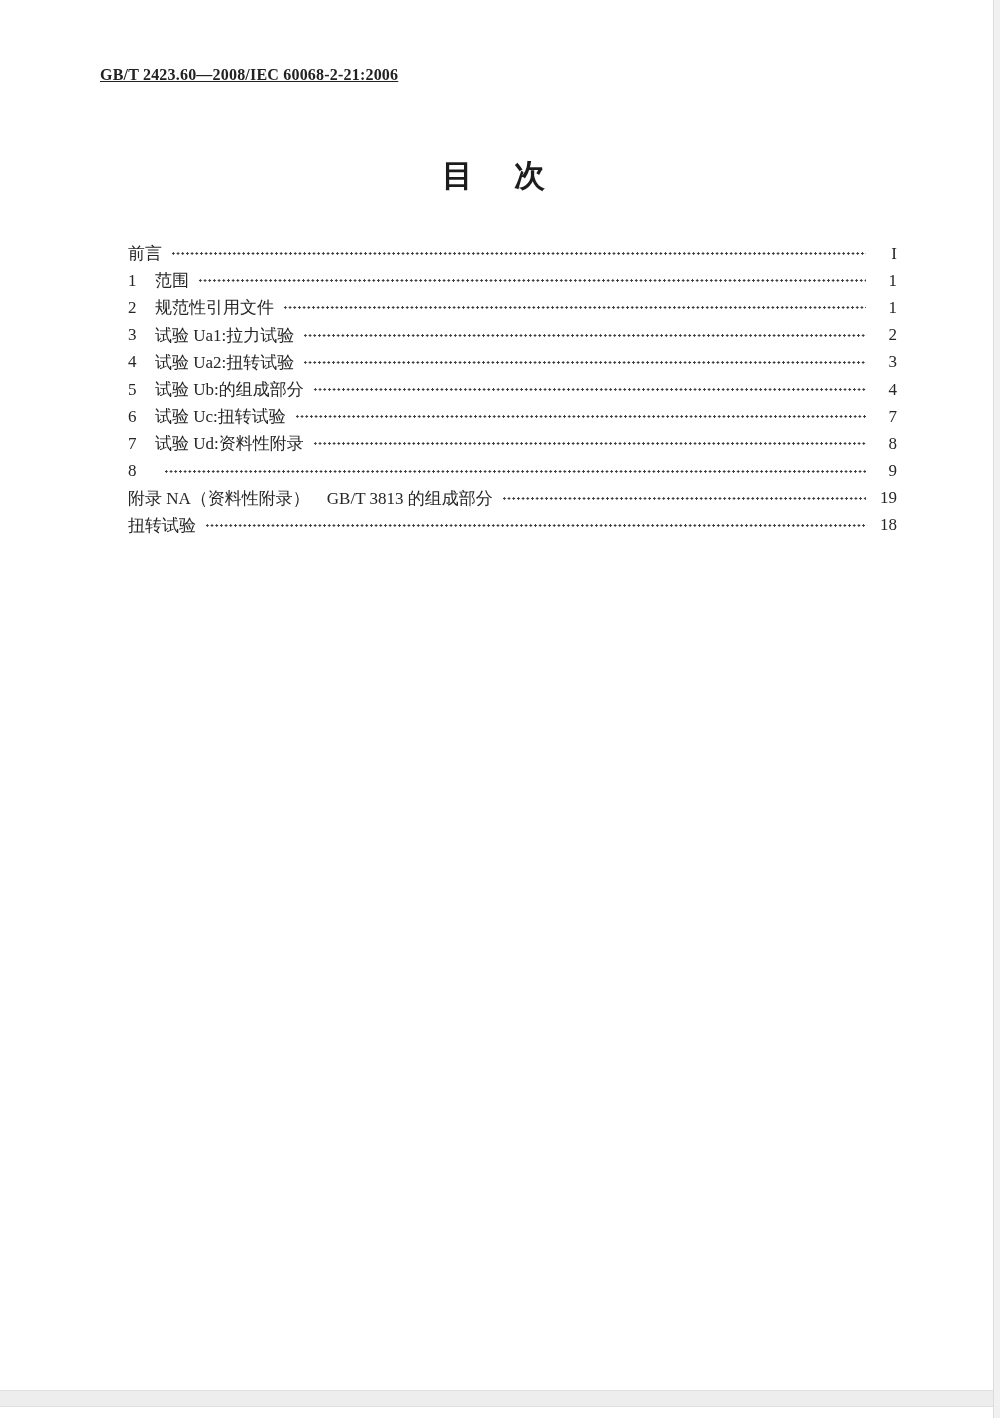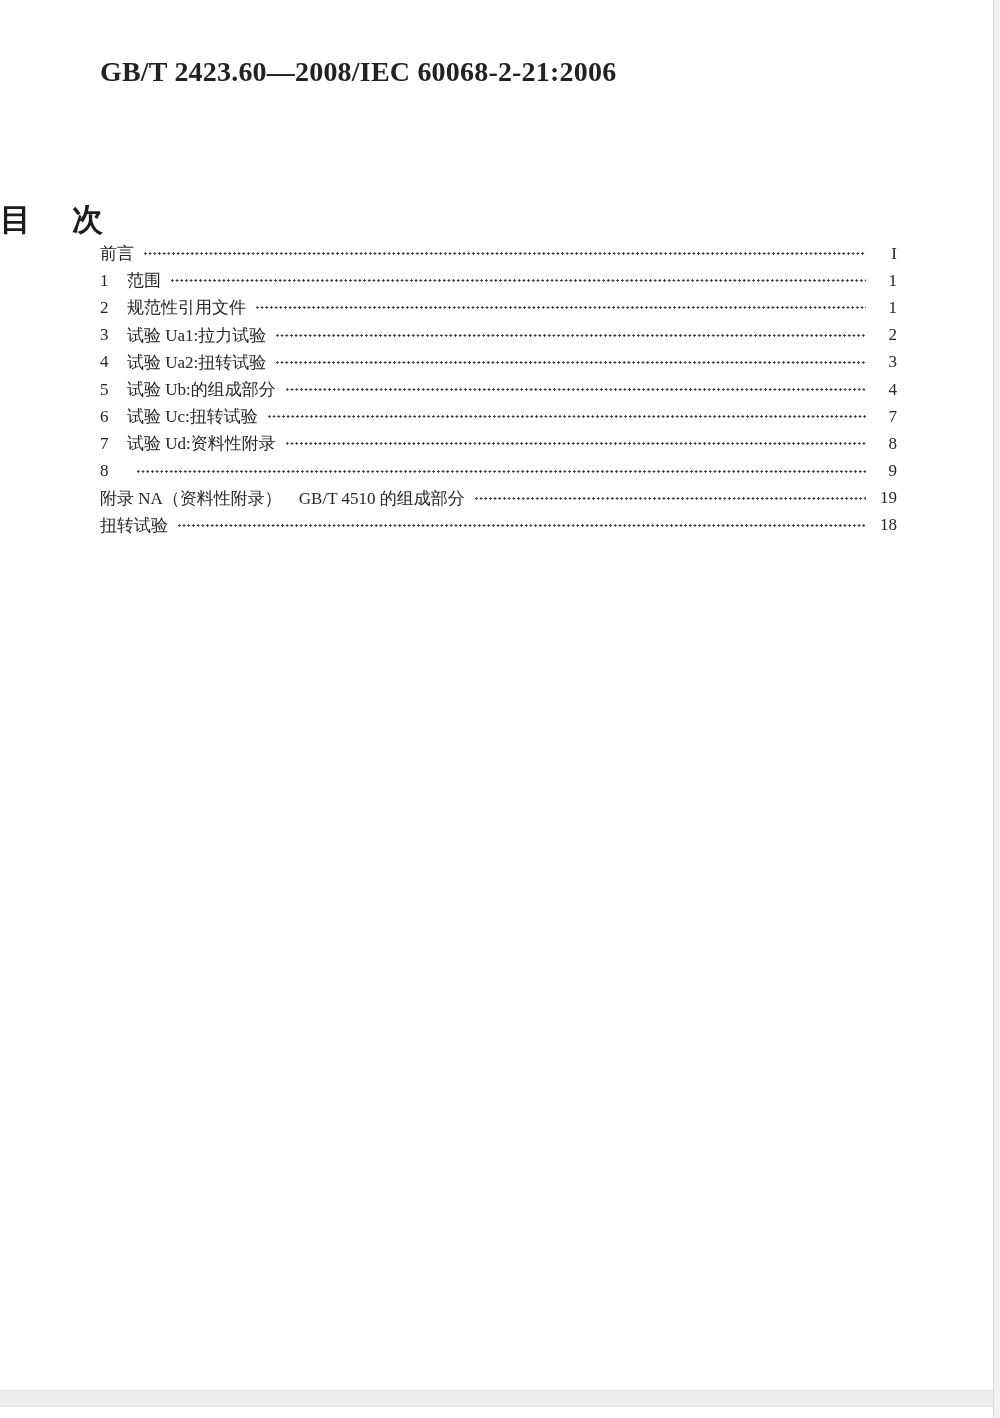--- a/index.html
+++ b/index.html
@@ -33,54 +33,56 @@
     font-size: 82px;
     line-height: 1;
     letter-spacing: -1px;
     color: #e9e9e9;
     user-select: none;
     white-space: nowrap;
   }
   .doc-header {
     position: absolute;
     left: 100px;
-    top: 56px;
-    z-index: 1;
-    font-size: 28px;
+    top: 66px;
+    z-index: 1;
+    font-size: 16px;
     font-weight: 700;
     letter-spacing: 0.2px;
     white-space: nowrap;
+    text-decoration: underline;
   }
   .doc-title {
     position: absolute;
     left: 0;
     top: 155px;
     width: 992px;
     z-index: 1;
+    text-align: center;
     font-family: "DejaVu Sans", "Liberation Sans", sans-serif;
     font-weight: 700;
     font-size: 31px;
     letter-spacing: 5px;
     color: #1c1c1c;
-    margin-top: 44px;
   }
   .toc {
     position: absolute;
     left: 100px;
     top: 240px;
     width: 797px;
     z-index: 1;
     font-size: 17px;
     color: #262626;
   }
   .toc-row {
     display: flex;
     align-items: center;
     height: 27.2px;
     white-space: nowrap;
+    margin-left: 28px;
   }
   .toc-num {
     flex: none;
     display: inline-block;
     width: 27px;
   }
   .toc-label {
     flex: none;
   }
   .leader {
@@ -198,21 +200,21 @@
       </div>
 
       <div class="toc-row">
         <span class="toc-num">8</span>
         <span class="leader"></span>
         <span class="toc-page">9</span>
       </div>
 
       <div class="toc-row">
 
-        <span class="toc-label">附录 NA（资料性附录）　GB/T 4510 的组成部分</span>
+        <span class="toc-label">附录 NA（资料性附录）　GB/T 3813 的组成部分</span>
         <span class="leader"></span>
         <span class="toc-page">19</span>
       </div>
 
       <div class="toc-row">
 
         <span class="toc-label">扭转试验</span>
         <span class="leader"></span>
         <span class="toc-page">18</span>
       </div>

